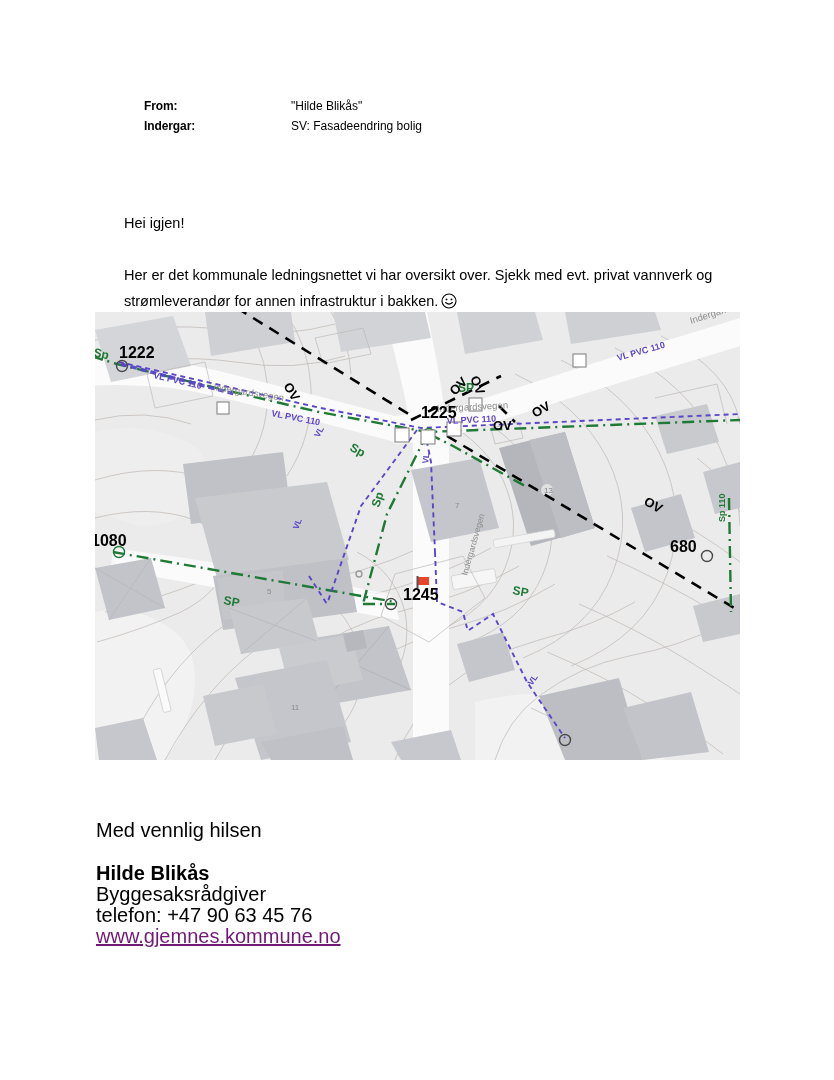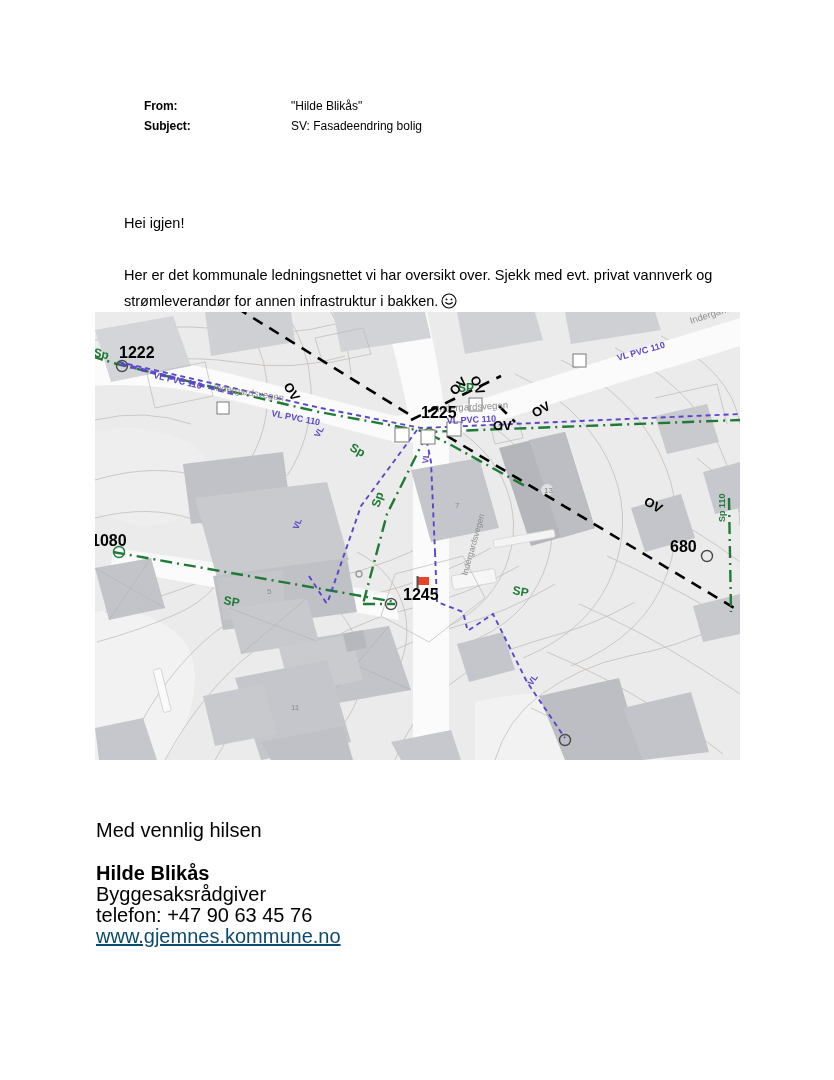--- a/index.html
+++ b/index.html
@@ -77,38 +77,38 @@
     position: absolute;
     left: 96px;
     top: 820px;
     width: 400px;
     font-size: 20px;
     line-height: 21px;
   }
   .sig-gap { height: 22px; }
   .sig-name { font-weight: bold; }
   .sig-link {
-    color: #0c4a6e;
+    color: #701a75;
     text-decoration: underline;
   }
 </style>
 </head>
 <body>
 
 <div id="email-header">
 
   <div class="hdr-row">
     <div class="hdr-label">From:</div>
     <div class="hdr-value">"Hilde Blikås"</div>
   </div>
 
 
 
   <div class="hdr-row">
-    <div class="hdr-label">Subject:</div>
+    <div class="hdr-label">Indergar:</div>
     <div class="hdr-value">SV: Fasadeendring bolig</div>
   </div>
 
 </div>
 
 <div id="email-body">
   <p class="para">Hei igjen!</p>
   <div class="para-gap"></div>
   <p class="para"><span>Her er det kommunale ledningsnettet vi har oversikt over. Sjekk med evt. privat vannverk og strømleverandør for annen infrastruktur i bakken.</span><span class="emoji-inline"><svg width="16" height="16" viewBox="0 0 16 16">
           <circle cx="8" cy="8" r="7" fill="none" stroke="#000" stroke-width="1.1"></circle>

